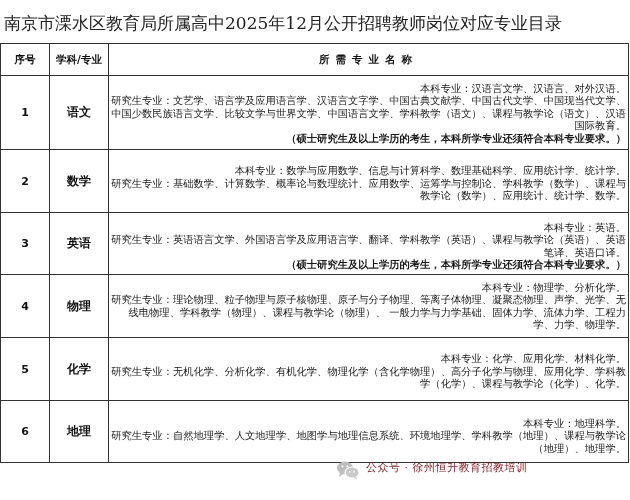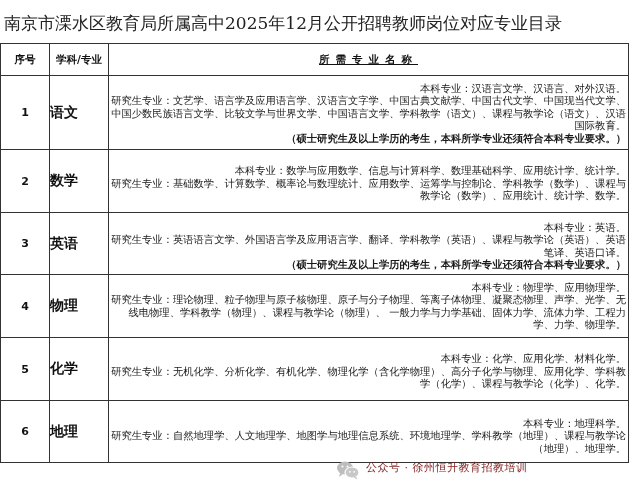--- a/index.html
+++ b/index.html
@@ -21,23 +21,23 @@
     border-collapse: collapse; table-layout: fixed;
   }
   table.grid td, table.grid th {
     border: 1px solid #333333;
     vertical-align: middle;
   }
   table.grid th {
     height: 32px; font-size: 10.5px; font-weight: bold; text-align: center;
     color: #111111;
   }
-  th.col-name { letter-spacing: 6px; text-decoration: underline; }
+  th.col-name { letter-spacing: 6px; }
   td.idx { text-align: center; font-size: 11px; font-weight: bold; }
-  td.subj { font-size: 14px; font-weight: bold; }
+  td.subj { text-align: center; font-size: 12px; font-weight: bold; }
   td.content {
     font-size: 10.3px; line-height: 12.4px; padding: 2px 2px 2px 2px;
     text-align: right; vertical-align: top; color: #1a1a1a;
     word-break: break-all;
   }
   td.content .note { font-weight: bold; display: block; margin-left: 22px; }
   td.content .line { display: block; }
   .footnote {
     position: absolute; left: 2px; top: 474px; font-size: 10.3px; color: #1a1a1a;
   }
@@ -91,21 +91,21 @@
         <td class="content" style="padding-top:6px">
           <span class="line">本科专业：英语。</span>
           <span class="line">研究生专业：英语语言文学、外国语言学及应用语言学、翻译、学科教学（英语）、课程与教学论（英语）、英语笔译、英语口译。</span>
           <span class="note">（硕士研究生及以上学历的考生，本科所学专业还须符合本科专业要求。）</span>
         </td>
       </tr>
       <tr style="height:63px">
         <td class="idx">4</td>
         <td class="subj">物理</td>
         <td class="content" style="padding-top:1px">
-          <span class="line">本科专业：物理学、应用物理学。</span>
+          <span class="line">本科专业：物理学、分析化学。</span>
           <span class="line">研究生专业：理论物理、粒子物理与原子核物理、原子与分子物理、等离子体物理、凝聚态物理、声学、光学、无线电物理、学科教学（物理）、课程与教学论（物理）、 一般力学与力学基础、固体力学、流体力学、工程力学、力学、物理学。</span>
         </td>
       </tr>
       <tr style="height:63px">
         <td class="idx">5</td>
         <td class="subj">化学</td>
         <td class="content" style="padding-top:6px">
           <span class="line">本科专业：化学、应用化学、材料化学。</span>
           <span class="line">研究生专业：无机化学、分析化学、有机化学、物理化学（含化学物理）、高分子化学与物理、应用化学、学科教学（化学）、课程与教学论（化学）、化学。</span>
         </td>

